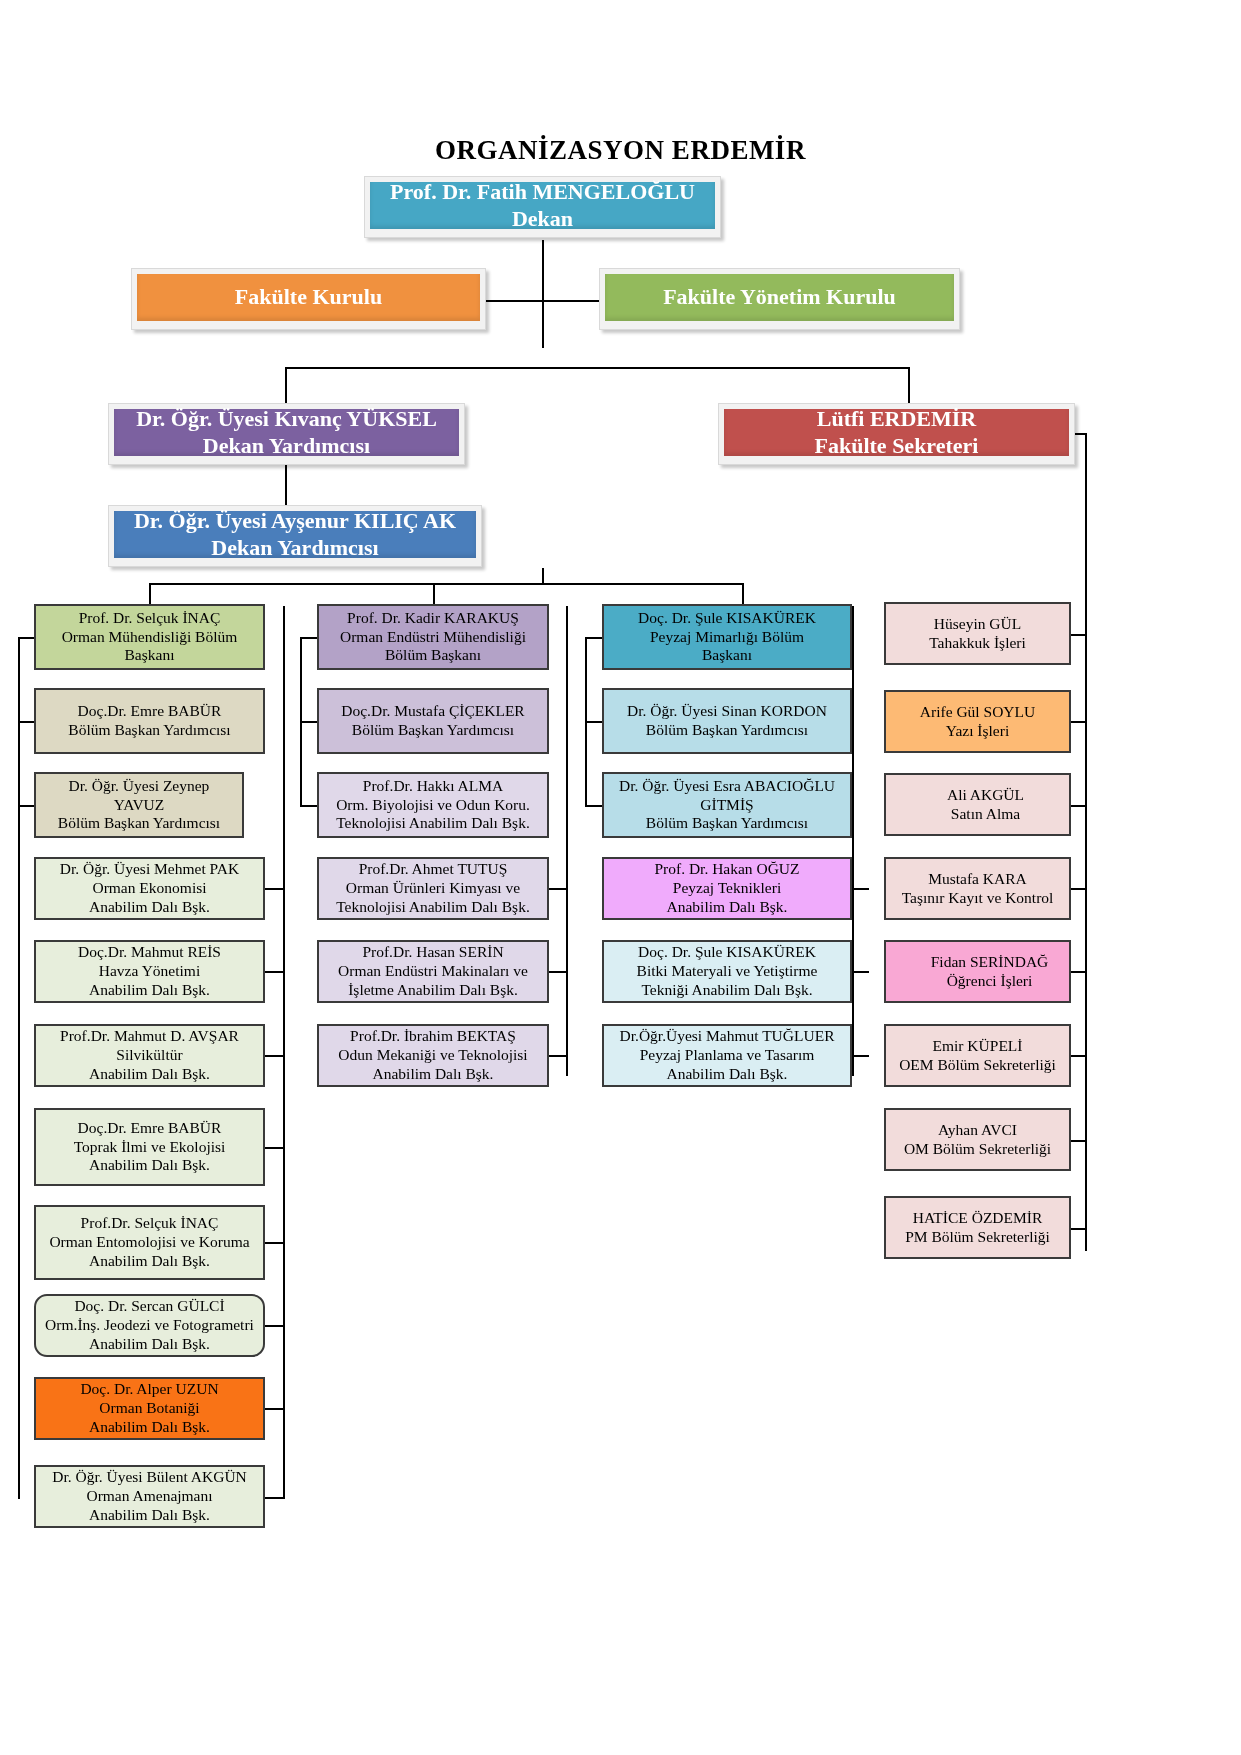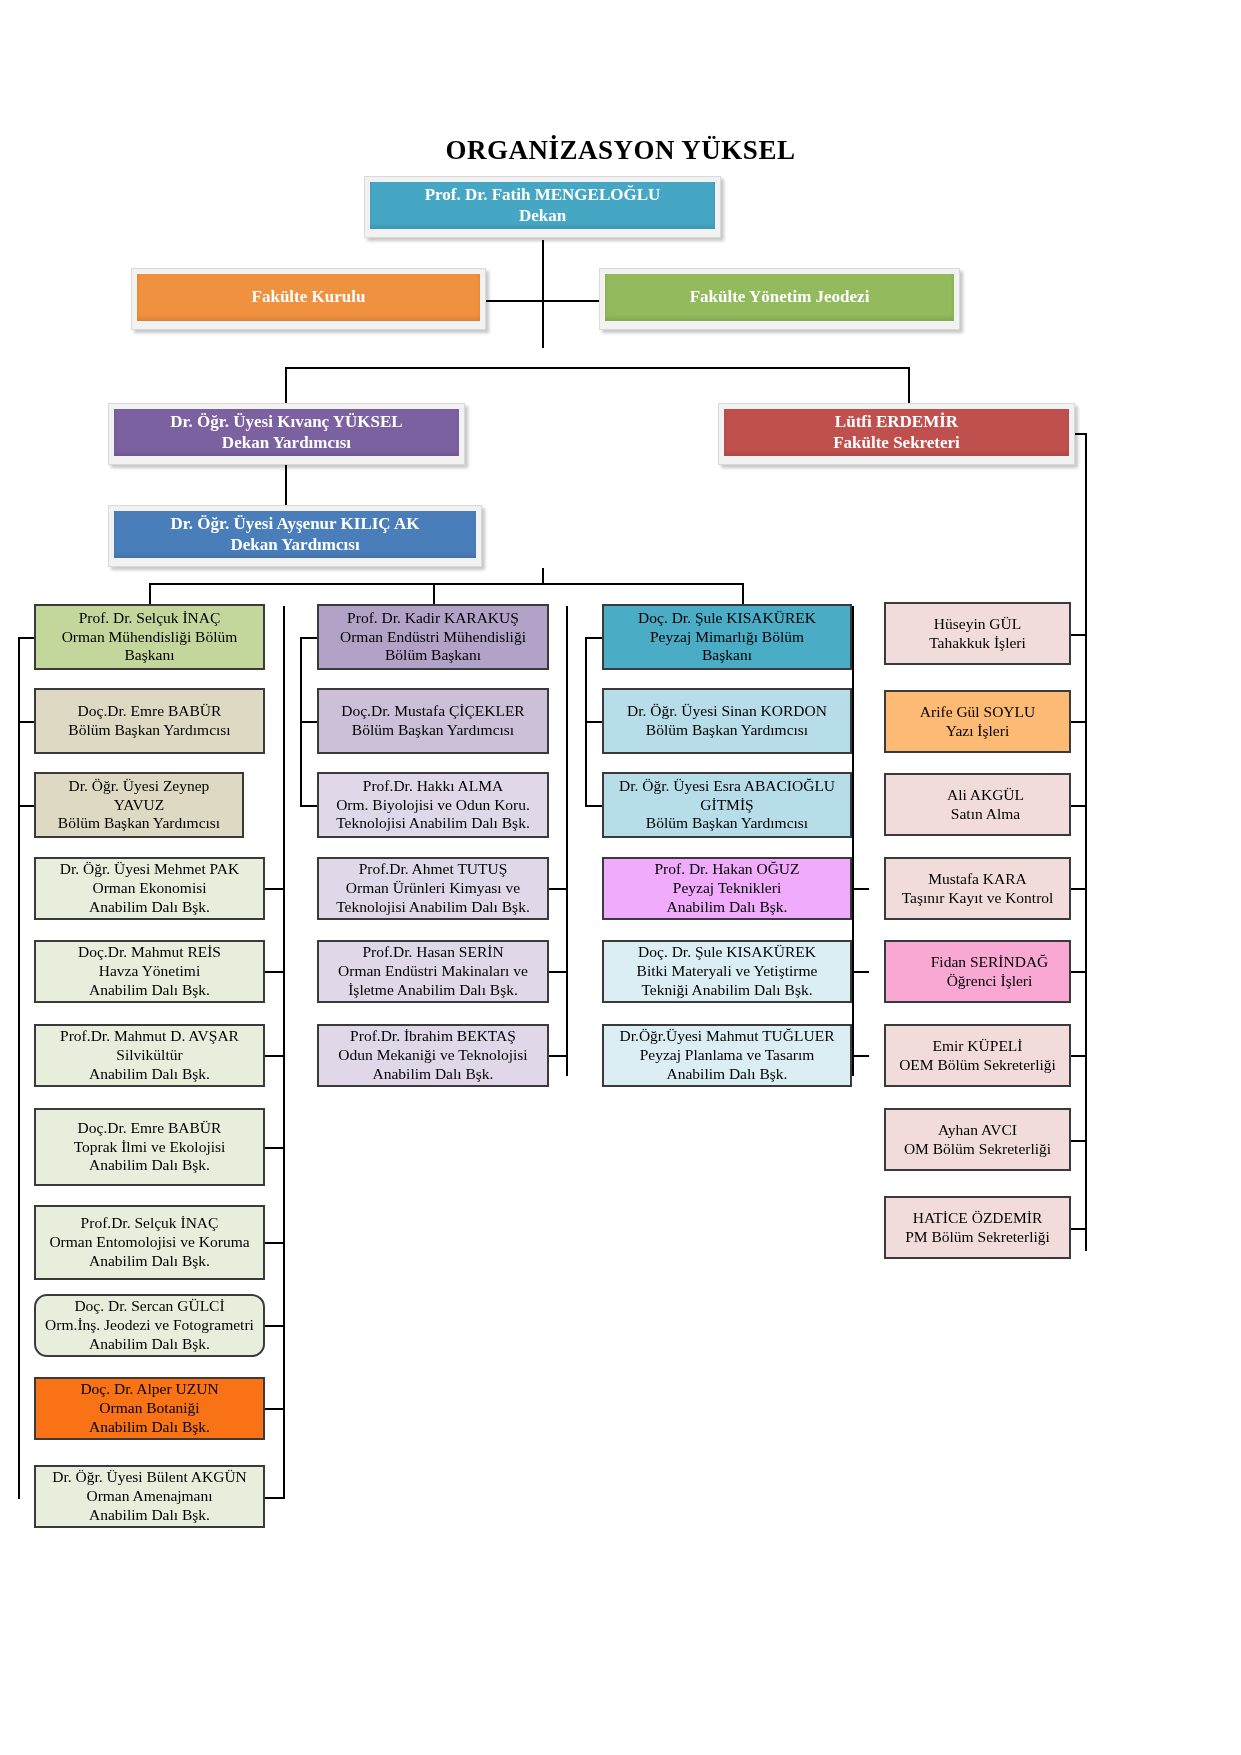--- a/index.html
+++ b/index.html
@@ -64,37 +64,37 @@
     box-shadow: 3px 3px 3px rgba(0,0,0,0.22);
   }
   .box.hero .inner {
     width: 100%;
     height: 100%;
     display: flex;
     align-items: center;
     justify-content: center;
     color: #ffffff;
     font-weight: bold;
-    font-size: 17px;
+    font-size: 22px;
     box-shadow: inset 0 -3px 4px rgba(0,0,0,0.10);
   }
 
   
   .box.flat {
     border: 2px solid #3a3a3a;
     font-size: 15.5px;
   }
   .box.flat.thick { border-width: 2.5px; }
 </style>
 </head>
 <body>
 
 <div id="canvas">
 
-  <div class="chart-title">ORGANİZASYON YÜKSEL</div>
+  <div class="chart-title">ORGANİZASYON ERDEMİR</div>
 
   <div class="ln v" style="left:542px; top:240px; height:108px;"></div>
   <div class="ln h" style="left:484px; top:300px; width:119px;"></div>
   <div class="ln v" style="left:484px; top:270px; height:32px;"></div>
   <div class="ln v" style="left:601px; top:270px; height:32px;"></div>
 
   <div class="ln h" style="left:285px; top:367px; width:625px;"></div>
   <div class="ln v" style="left:285px; top:367px; height:36px;"></div>
   <div class="ln v" style="left:908px; top:367px; height:36px;"></div>
   <div class="ln v" style="left:285px; top:463px; height:42px;"></div>
@@ -152,21 +152,21 @@
   <div class="box hero" style="left:364px; top:176px; width:357px; height:62px;">
     <div class="inner" id="dean-inner" style="white-space: pre-line; line-height: 1.2; background: rgb(70, 167, 197);">Prof. Dr. Fatih MENGELOĞLU
 Dekan</div>
   </div>
 
   <div class="box hero" style="left:131px; top:268px; width:355px; height:62px;">
     <div class="inner" style="background: rgb(240, 145, 63);">Fakülte Kurulu</div>
   </div>
 
   <div class="box hero" style="left:599px; top:268px; width:361px; height:62px;">
-    <div class="inner" style="background: rgb(147, 186, 92);">Fakülte Yönetim Jeodezi</div>
+    <div class="inner" style="background: rgb(147, 186, 92);">Fakülte Yönetim Kurulu</div>
   </div>
 
   <div class="box hero" style="left:108px; top:403px; width:357px; height:62px;">
     <div class="inner" id="vd1-inner" style="white-space: pre-line; line-height: 1.2; background: rgb(124, 97, 160);">Dr. Öğr. Üyesi Kıvanç YÜKSEL
 Dekan Yardımcısı</div>
   </div>
 
   <div class="box hero" style="left:108px; top:505px; width:374px; height:62px;">
     <div class="inner" id="vd2-inner" style="white-space: pre-line; line-height: 1.2; background: rgb(74, 126, 187);">Dr. Öğr. Üyesi Ayşenur KILIÇ AK
 Dekan Yardımcısı</div>

